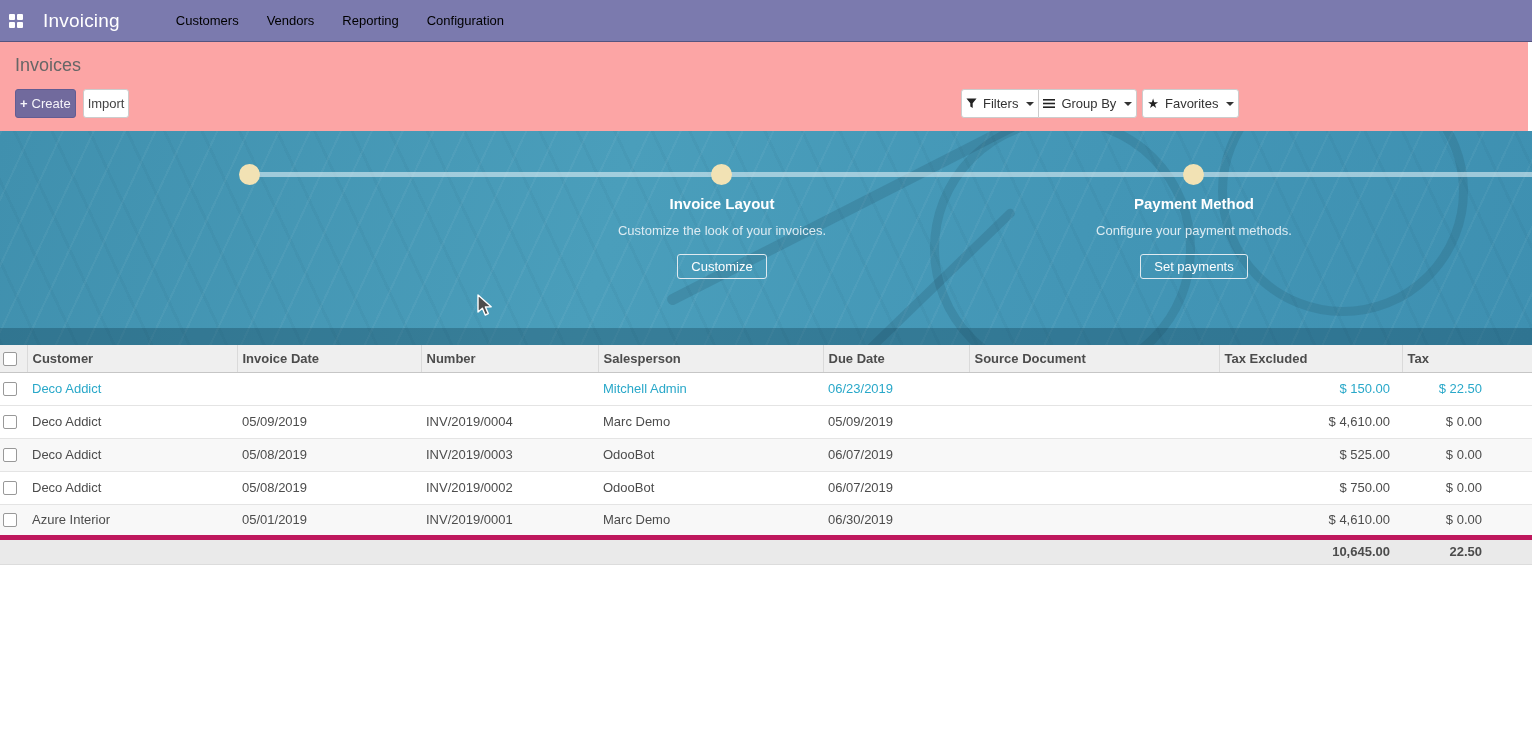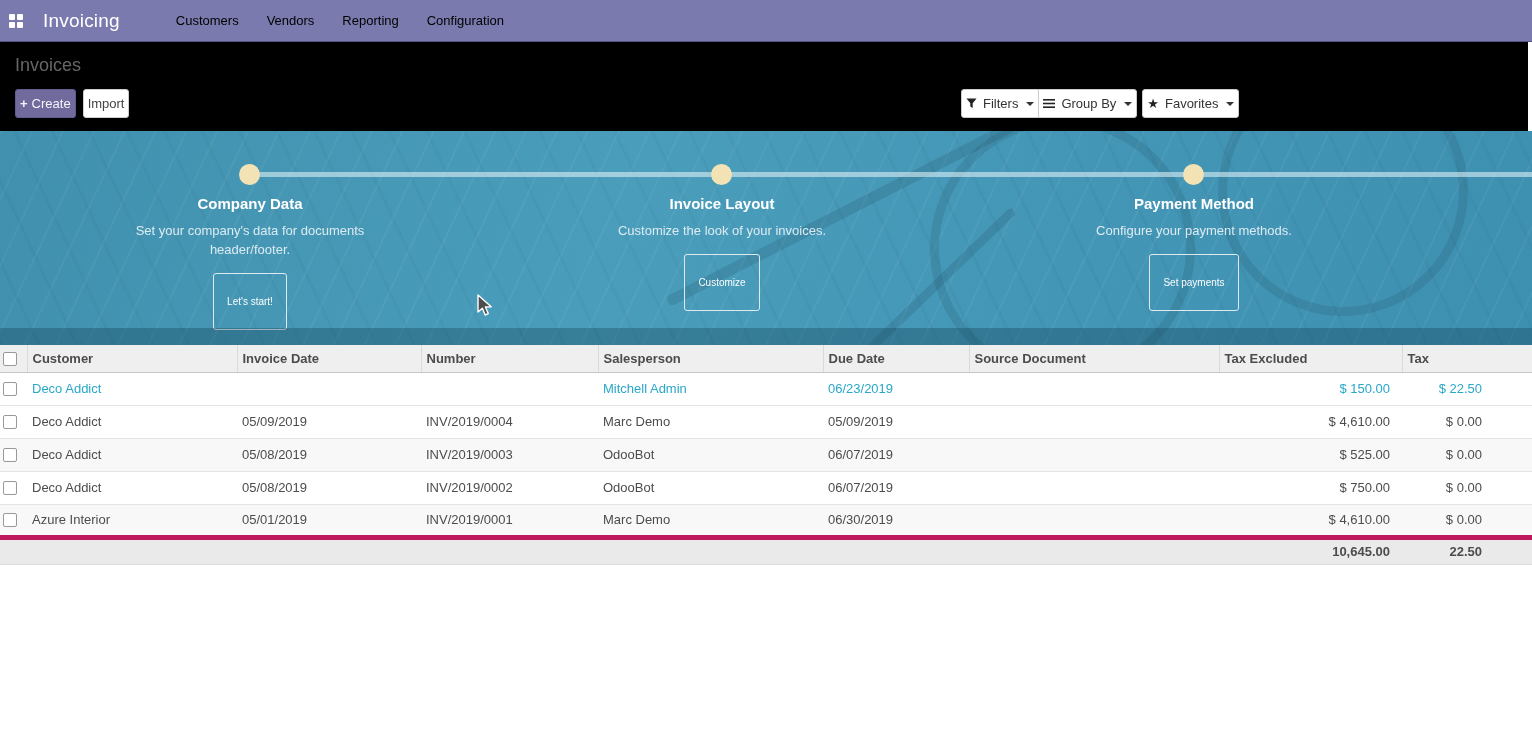--- a/index.html
+++ b/index.html
@@ -28,21 +28,21 @@
   .brand {
     margin-left: 20px; color: #ffffff; font-size: 19px; font-weight: 400;
     letter-spacing: 0.2px; cursor: pointer;
   }
   .top-menu { display: flex; margin-left: 42px; }
   .top-menu .menu-item {
     color: #000000; font-size: 13px; padding: 0 14px; line-height: 41px; cursor: pointer;
   }
 
   
-  .control-panel { position: absolute; top: 42px; left: 0; right: 4px; height: 115px; background: #000000; }
+  .control-panel { position: absolute; top: 42px; left: 0; right: 4px; height: 115px; background: #fca5a5; }
   .breadcrumb { position: absolute; left: 15px; top: 13px; font-size: 18px; color: #666; }
   .cp-buttons { position: absolute; left: 15px; top: 47px; display: flex; gap: 7px; }
   .btn {
     font-family: Liberation Sans, sans-serif;
     font-size: 13px; padding: 5px 4px; border-radius: 3px; cursor: pointer;
     background: #fff; border: 1px solid #ccc; color: #444; line-height: 17px;
   }
   .btn-primary { background: #716a9d; border-color: #625c92; color: #f5f4fa; }
   .btn-primary .plus { font-weight: bold; margin-right: 4px; }
 
@@ -84,21 +84,21 @@
   .arm-2 { left: 790px; top: 165px; width: 260px; height: 9px; transform: rotate(-44deg); }
   .banner-bottom-strip { position: absolute; left: 0; right: 0; bottom: 0; height: 17px; background: rgba(13,52,72,0.30); }
 
   .progress-line { position: absolute; left: 250px; right: 0; top: 41px; height: 5px; background: rgba(222,238,245,0.60); }
   .step-dot { position: absolute; top: 33px; width: 21px; height: 21px; border-radius: 50%; background: #f2e2b4; }
   .step { position: absolute; top: 64px; width: 320px; text-align: center; }
   .step-title { font-size: 15px; font-weight: bold; color: #ffffff; margin-bottom: 9px; }
   .step-desc { font-size: 13px; line-height: 19px; color: #dcebf2; width: 230px; margin: 0 auto; }
   .step-btn {
     margin-top: 14px; background: transparent; border: 1px solid #dfeaf0; color: #fcfdfe;
-    font-size: 10px; padding: 22px 13px; border-radius: 3px; cursor: pointer;
+    font-size: 13px; padding: 4px 13px; border-radius: 3px; cursor: pointer;
     font-family: "Liberation Sans", sans-serif;
   }
 
   
   .list-table { position: absolute; top: 345px; left: 0; width: 1532px; border-collapse: collapse; table-layout: fixed; }
   .list-table th, .list-table td { overflow: hidden; white-space: nowrap; }
   .list-table thead th {
     background: #efefef; height: 27px; font-size: 13px; font-weight: bold; color: #4c4c4c;
     text-align: left; padding: 0 12px 0 5px;
     border-bottom: 1px solid #c6c6c6; border-right: 1px solid #dadada; cursor: pointer;
@@ -192,25 +192,20 @@
   <div class="lens lens-a"></div>
   <div class="lens lens-b"></div>
   <div class="glasses-arm arm-1"></div>
   <div class="glasses-arm arm-2"></div>
 
   <div class="progress-line"></div>
   <div class="step-dot" style="left:239px"></div>
   <div class="step-dot" style="left:711px"></div>
   <div class="step-dot" style="left:1183px"></div>
 
-  <div class="step" style="left:90px">
-    <div class="step-title">Company Data</div>
-    <div class="step-desc">Set your company's data for documents header/footer.</div>
-    <button class="step-btn">Let's start!</button>
-  </div>
   <div class="step" style="left:562px">
     <div class="step-title">Invoice Layout</div>
     <div class="step-desc">Customize the look of your invoices.</div>
     <button class="step-btn">Customize</button>
   </div>
   <div class="step" style="left:1034px">
     <div class="step-title">Payment Method</div>
     <div class="step-desc">Configure your payment methods.</div>
     <button class="step-btn">Set payments</button>
   </div>

